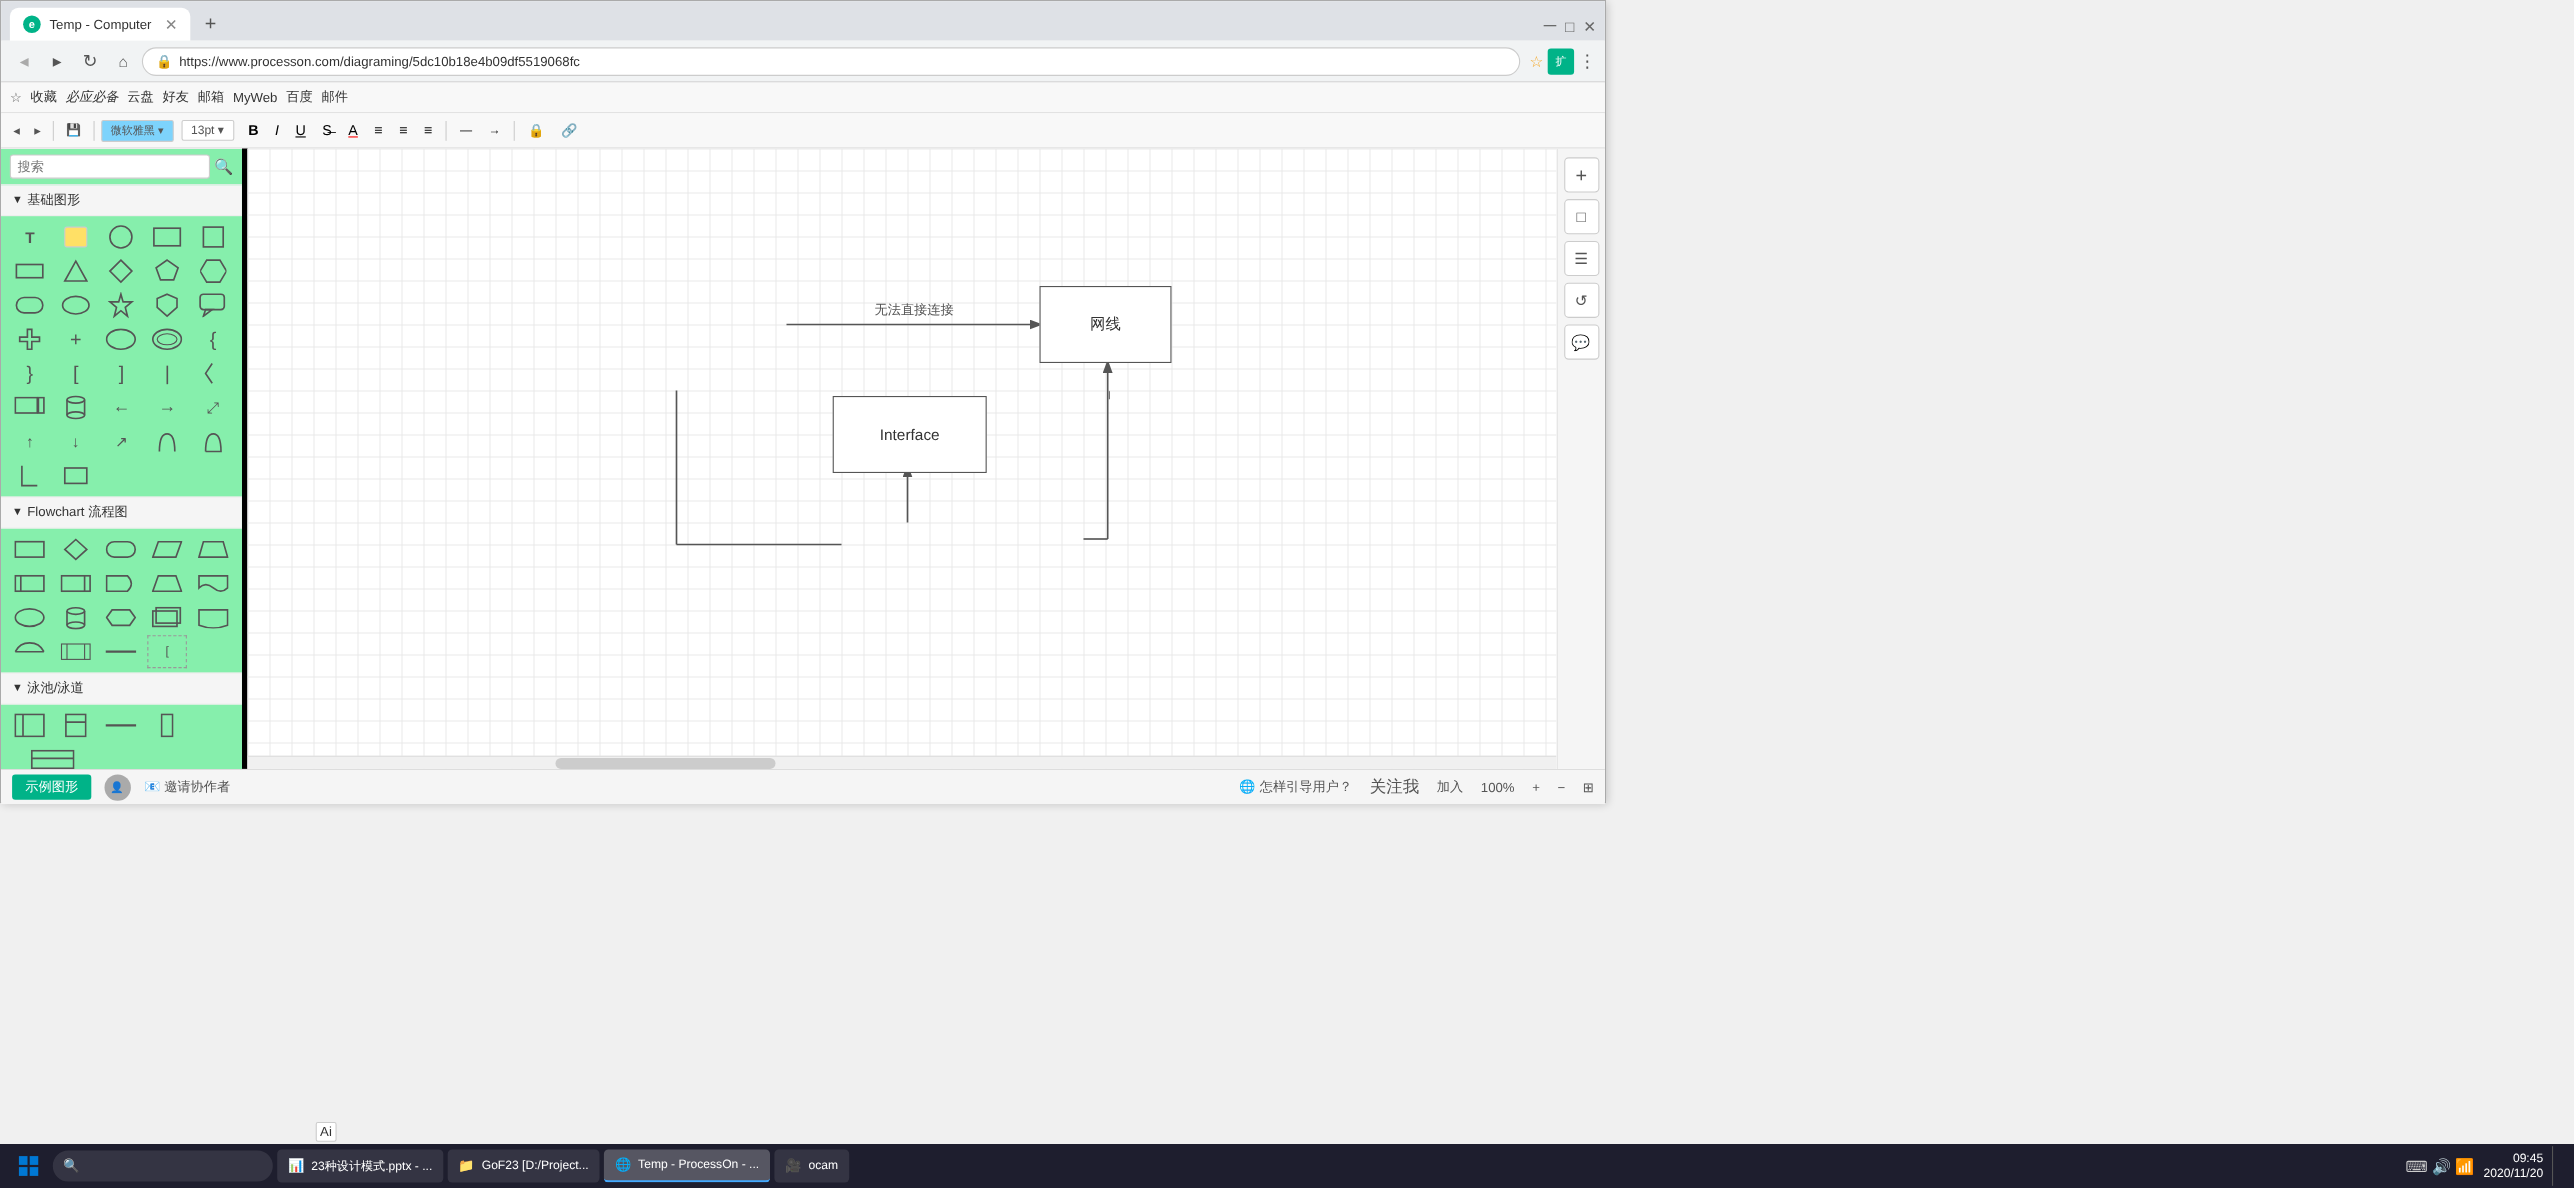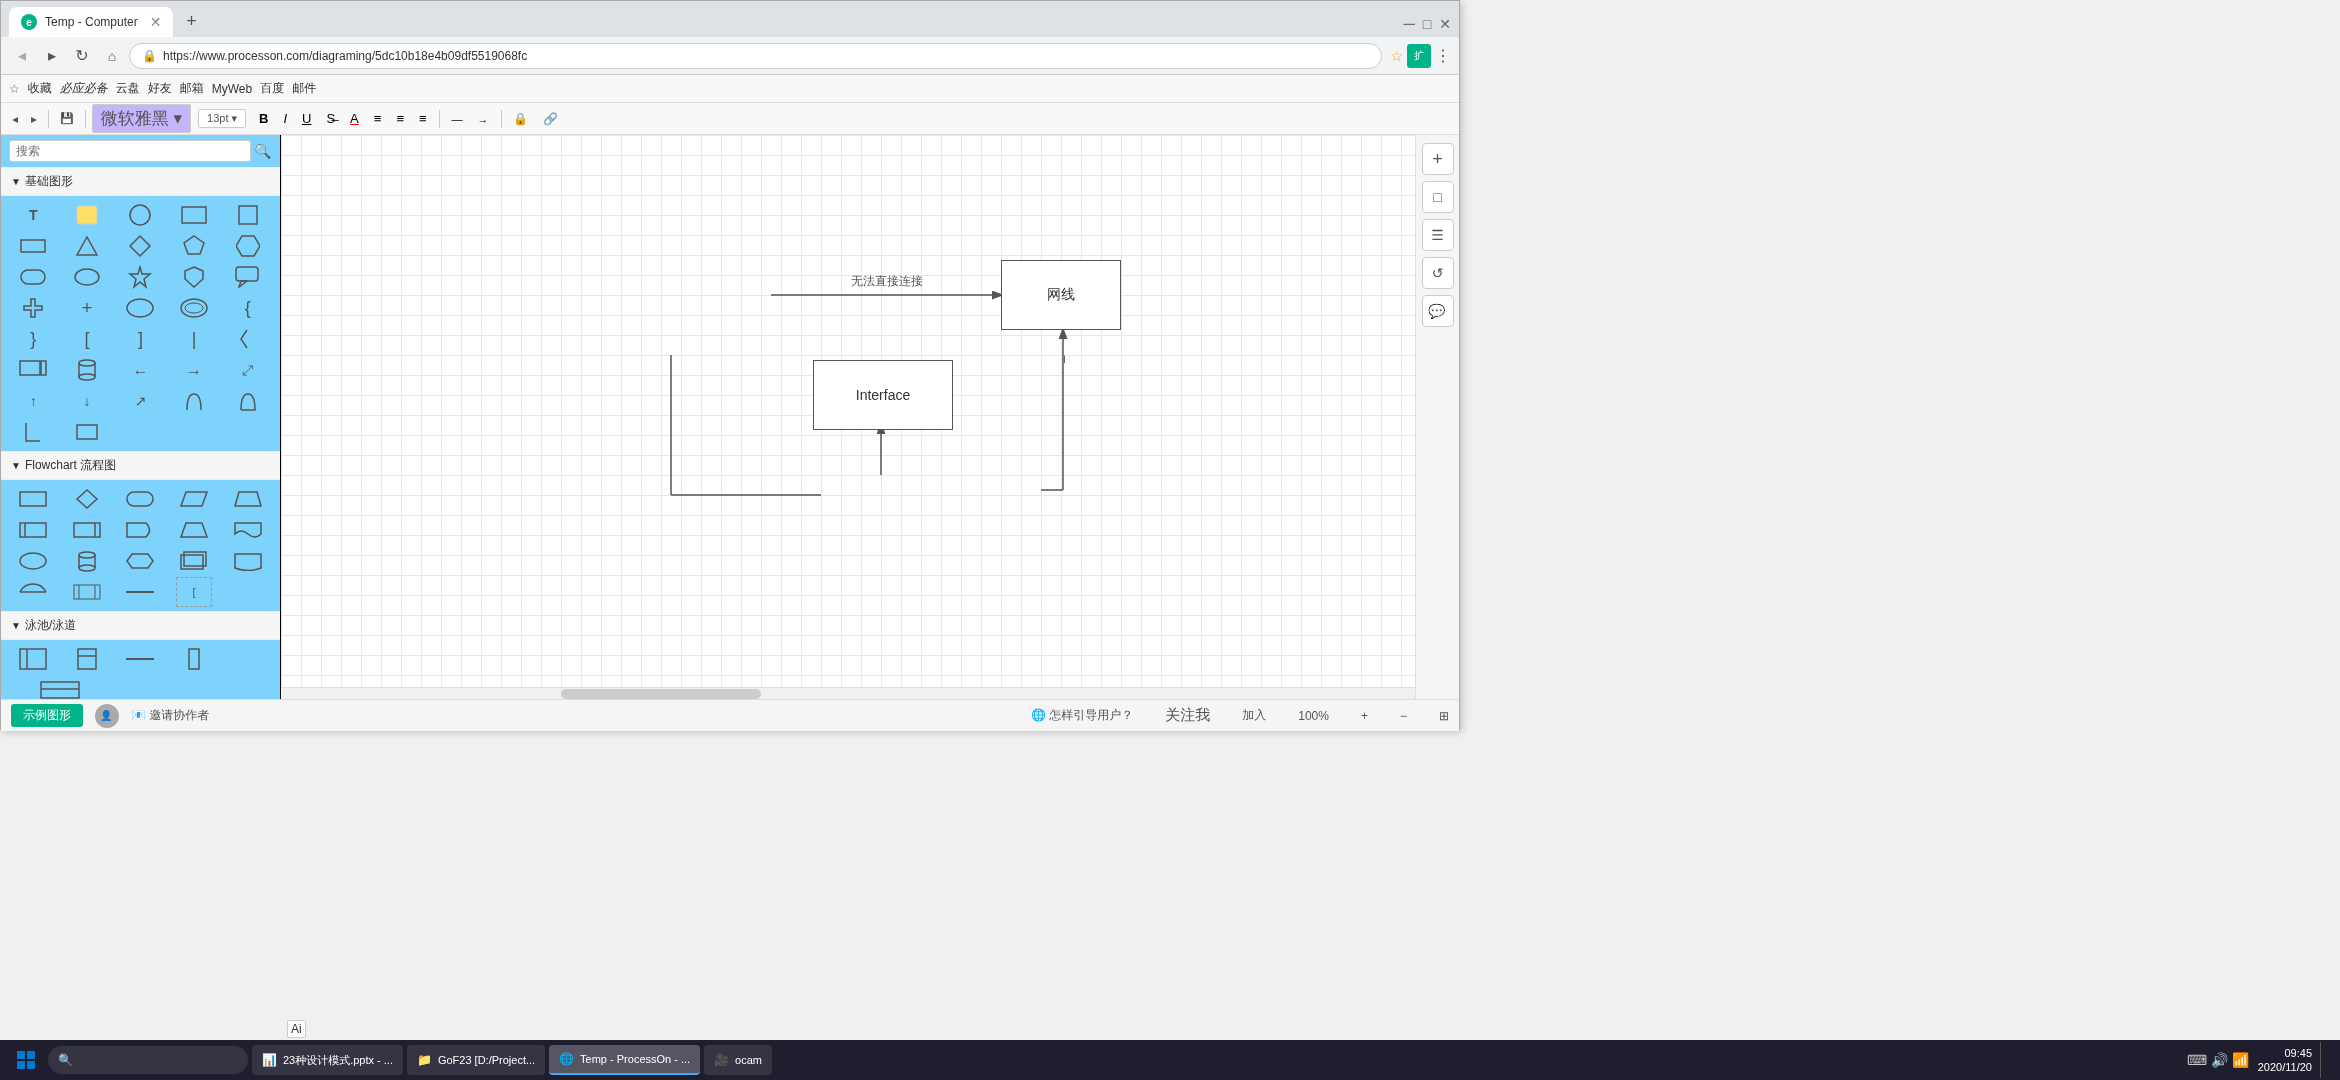--- a/index.html
+++ b/index.html
@@ -54,41 +54,41 @@
       <span style="cursor:pointer; color:#333; white-space:nowrap;">百度</span>
       <span style="cursor:pointer; color:#333; white-space:nowrap;">邮件</span>
     </div>
 
     <div style="display:flex; align-items:center; height:32px; background:#f8f8f8; padding:0 6px; gap:3px; border-bottom:1px solid #ddd; font-size:12px;">
       <span style="padding:2px 5px; cursor:pointer; color:#555;">◂</span>
       <span style="padding:2px 5px; cursor:pointer; color:#555;">▸</span>
       <span style="width:1px; height:18px; background:#ccc; margin:0 3px;"></span>
       <span style="padding:2px 5px; cursor:pointer; color:#555; font-size:11px;">💾</span>
       <span style="width:1px; height:18px; background:#ccc; margin:0 3px;"></span>
-      <span style="padding:2px 8px; cursor:pointer; color:#555; border:1px solid #ccc; border-radius:2px; background:#c4b5fd; font-size:17px;">微软雅黑 ▾</span>
+      <span style="padding:2px 8px; cursor:pointer; color:#555; border:1px solid #ccc; border-radius:2px; background:#7dd3fc; font-size:10px;">微软雅黑 ▾</span>
       <span style="padding:2px 8px; cursor:pointer; color:#555; border:1px solid #ccc; border-radius:2px; background:#fff; font-size:11px; margin-left:4px;">13pt ▾</span>
       <span style="padding:2px 6px; cursor:pointer; font-weight:bold; font-size:13px; margin-left:4px;">B</span>
       <span style="padding:2px 6px; cursor:pointer; font-style:italic; font-size:13px;">I</span>
       <span style="padding:2px 6px; cursor:pointer; text-decoration:underline; font-size:13px;">U</span>
       <span style="padding:2px 6px; cursor:pointer; font-size:13px;">S̶</span>
       <span style="padding:2px 6px; cursor:pointer; font-size:13px; text-decoration: underline; text-decoration-color: red;">A</span>
       <span style="padding:2px 6px; cursor:pointer; font-size:13px;">≡</span>
       <span style="padding:2px 6px; cursor:pointer; font-size:13px;">≡</span>
       <span style="padding:2px 6px; cursor:pointer; font-size:13px;">≡</span>
       <span style="width:1px; height:18px; background:#ccc; margin:0 3px;"></span>
       <span style="padding:2px 6px; cursor:pointer; font-size:11px;">—</span>
       <span style="padding:2px 6px; cursor:pointer; font-size:11px;">→</span>
       <span style="width:1px; height:18px; background:#ccc; margin:0 3px;"></span>
       <span style="padding:2px 6px; cursor:pointer; font-size:12px;">🔒</span>
       <span style="padding:2px 6px; cursor:pointer; font-size:12px;">🔗</span>
     </div>
 
     <div style="display:flex; height:calc(730px - 36px - 38px - 28px - 32px - 32px);">
 
-      <div style="width:280px; background:#7dd3fc; border-right:1px solid #000000; overflow-y:auto; flex-shrink:0;">
+      <div style="width:224px; background:#86efac; border-right:5px solid #000000; overflow-y:auto; flex-shrink:0;">
 
         <div style="display:flex; align-items:center; padding:5px 8px; border-bottom:1px solid #eee;">
           <input type="text" placeholder="搜索" style="flex: 1 1 0%; border: 1px solid rgb(204, 204, 204); border-radius: 3px; padding: 3px 6px; font-size: 12px; outline: none;">
           <span style="margin-left:4px; cursor:pointer; color:#666; font-size:14px;">🔍</span>
         </div>
 
         <div>
           <div style="display:flex; align-items:center; padding:5px 10px; cursor:pointer; font-size:12px; color:#333; background:#f5f5f5; border-bottom:1px solid #eee;">
             <span style="margin-right:4px; font-size:10px;">▼</span>
             <span>基础图形</span>
@@ -447,21 +447,21 @@
       </div>
     </div>
 
     <div style="display:flex; align-items:center; height:32px; background:#f5f5f5; border-top:1px solid #ddd; padding:0 10px; gap:12px;">
       <button style="padding:3px 12px; background:#00b388; color:#fff; border:none; border-radius:3px; font-size:12px; cursor:pointer; font-family:inherit;">示例图形</button>
       <div style="width:24px; height:24px; border-radius:50%; background:#aaa; display:flex; align-items:center; justify-content:center; overflow:hidden;">
         <span style="font-size:10px; color:#fff;">👤</span>
       </div>
       <span style="font-size:12px; color:#555; cursor:pointer;">📧 邀请协作者</span>
 
-      <div style="margin-left:auto; display:flex; align-items:center; gap:32px;">
+      <div style="margin-left:auto; display:flex; align-items:center; gap:16px;">
         <span style="font-size:12px; color:#555; cursor:pointer;">🌐 怎样引导用户？</span>
         <span style="font-size:15px; color:#555; cursor:pointer;">关注我</span>
         <span style="font-size:12px; color:#555; cursor:pointer;">加入</span>
         <span style="font-size:12px; color:#555;">100%</span>
         <span style="font-size:12px; color:#555; cursor:pointer;">+</span>
         <span style="font-size:12px; color:#555; cursor:pointer;">−</span>
         <span style="font-size:12px; color:#555; cursor:pointer;">⊞</span>
       </div>
     </div>
   </div>

